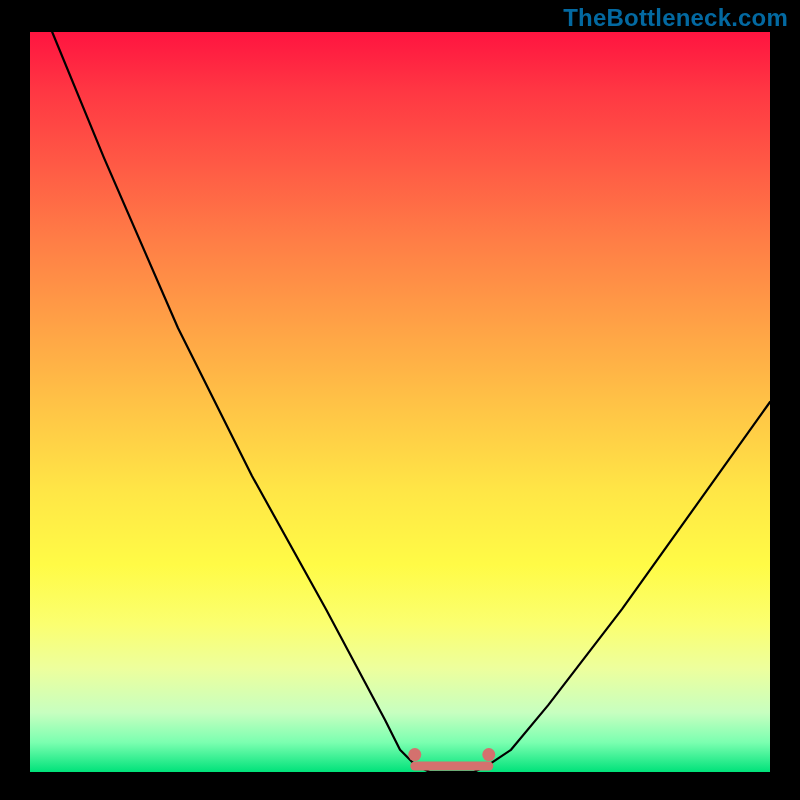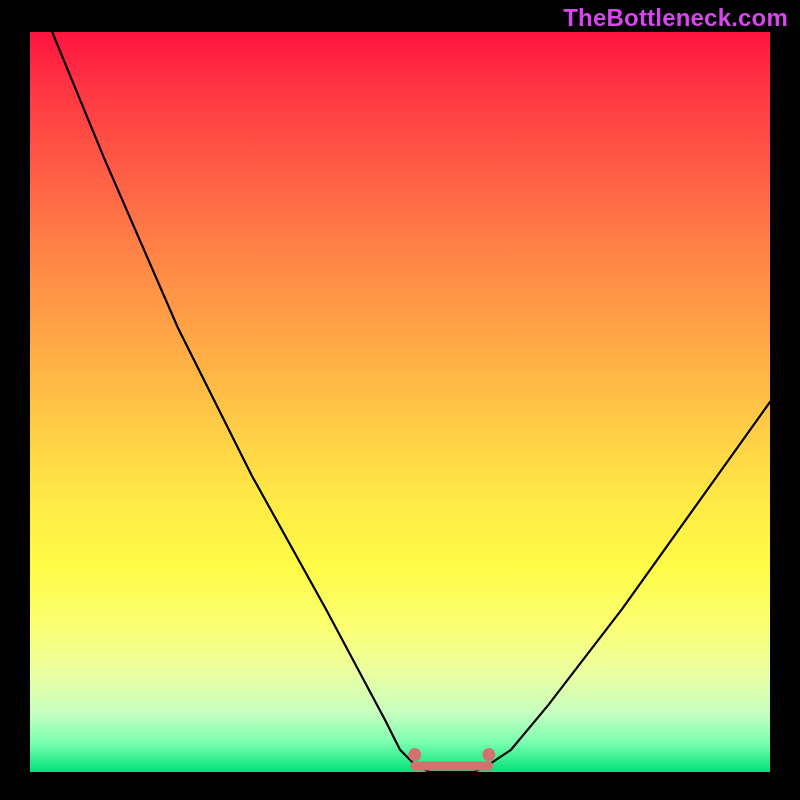--- a/index.html
+++ b/index.html
@@ -14,21 +14,21 @@
   .frame {
     position: relative;
     width: 800px;
     height: 800px;
     background: #000;
   }
   .watermark {
     position: absolute;
     top: 4px;
     right: 12px;
-    color: #d946ef;
+    color: #0369a1;
     font-size: 24px;
     font-weight: 600;
     letter-spacing: 0.2px;
     z-index: 5;
     user-select: none;
   }
   .plot-area {
     position: absolute;
     left: 30px;
     top: 32px;

